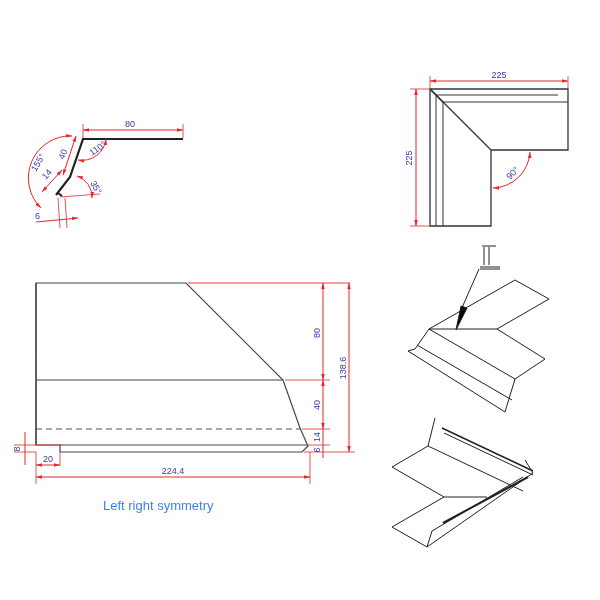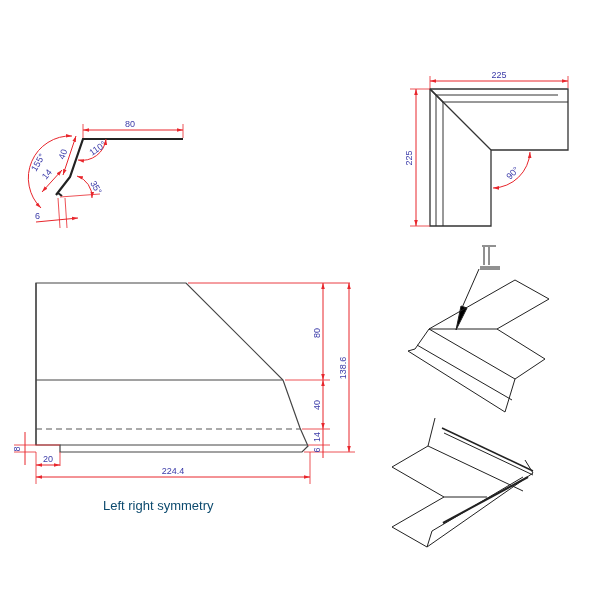--- a/index.html
+++ b/index.html
@@ -1,19 +1,19 @@
 <!DOCTYPE html>
 <html><head>
 <meta charset="utf-8">
 <style>
   html, body { margin: 0; padding: 0; background: #ffffff; }
   body { width: 600px; height: 600px; position: relative; overflow: hidden; font-family: "Liberation Sans", sans-serif; }
   svg { position: absolute; left: 0; top: 0; }
   .dim { font-family: "Liberation Sans", sans-serif; font-size: 9px; fill: #3a3aa8; }
-  .caption { position: absolute; left: 103px; top: 498px; font-size: 13px; color: #0c4a6e; font-family: "Liberation Sans", sans-serif; }
+  .caption { position: absolute; left: 103px; top: 498px; font-size: 13px; color: #3b82f6; font-family: "Liberation Sans", sans-serif; }
 </style>
 </head>
 <body>
 
 <svg width="600" height="600" viewBox="0 0 600 600">
   <defs>
     <marker id="arr" viewBox="0 0 10 10" refX="10" refY="5" markerWidth="6" markerHeight="6" orient="auto-start-reverse">
       <path d="M0,2 L10,5 L0,8 z" fill="#e8262c"></path>
     </marker>
   </defs>

